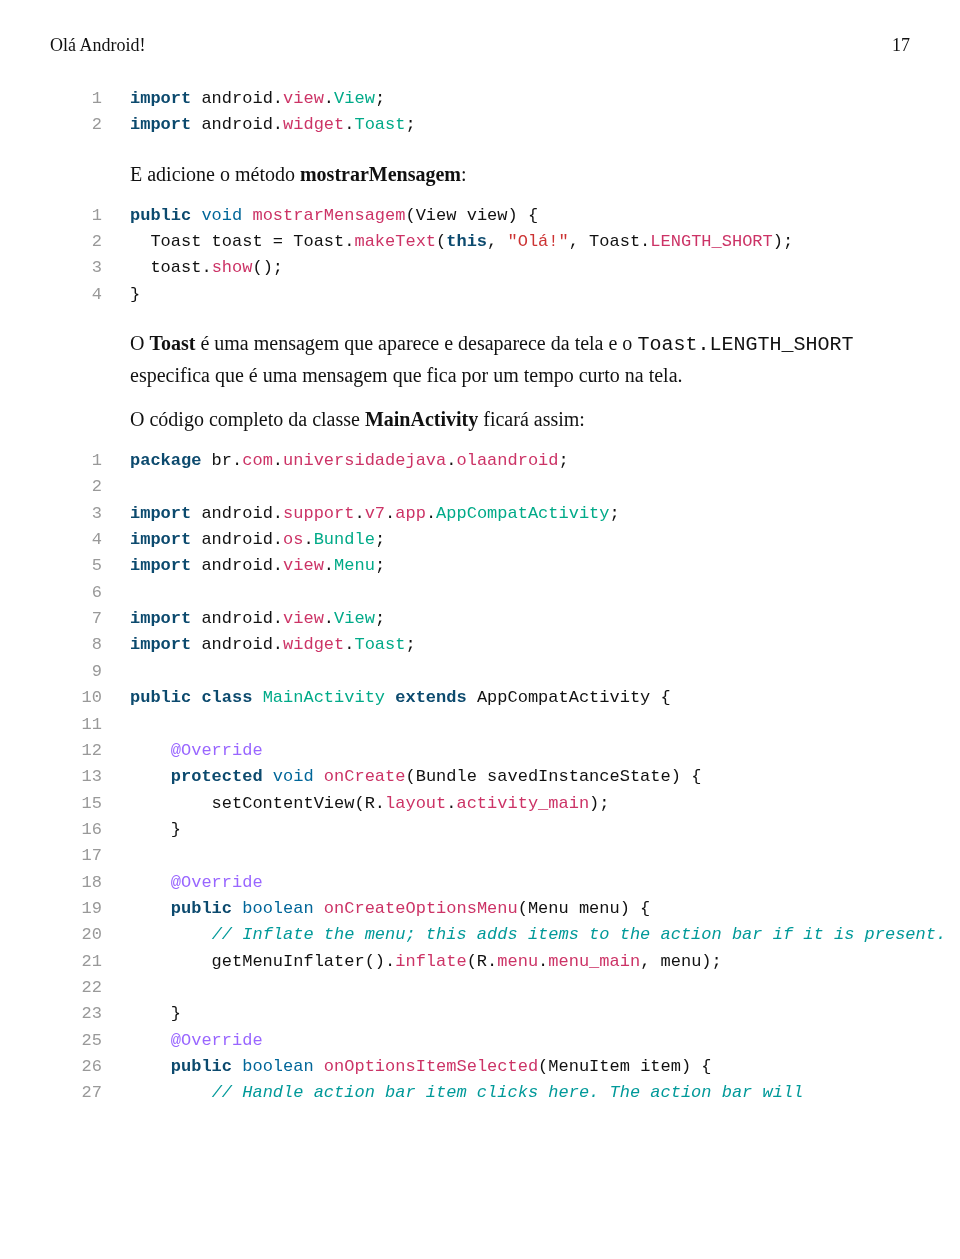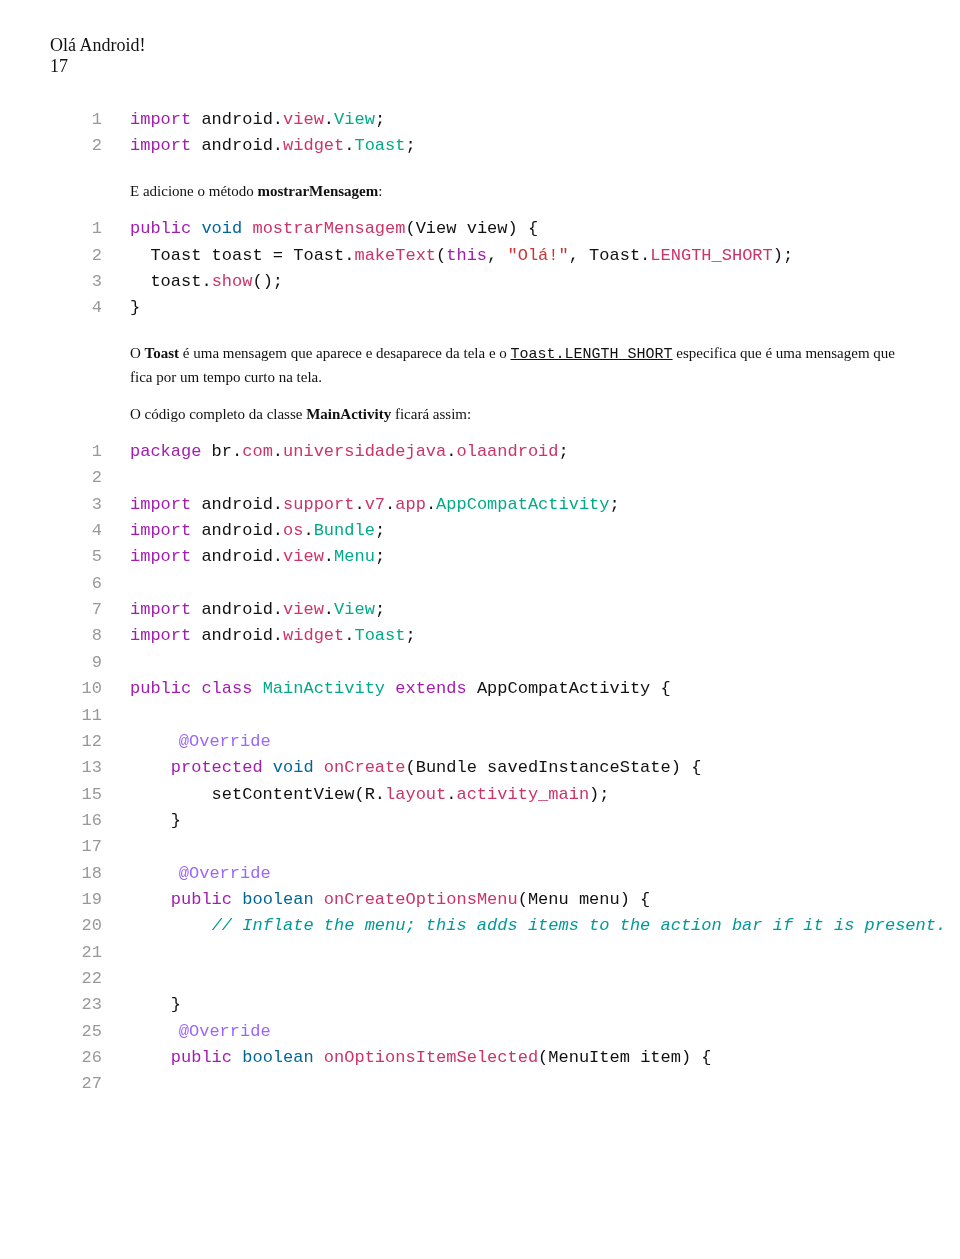--- a/index.html
+++ b/index.html
@@ -5,34 +5,34 @@
   body{
     font-family:Georgia,'Times New Roman',serif;
     font-size:18px;
     color:#111;
     margin:0;
     padding:35px 50px;
     background:#fff;
     width:960px;
     box-sizing:border-box;
   }
-  .header{display:flex;justify-content:space-between;margin-bottom:30px;font-size:18px;flex-direction:column;}
+  .header{display:flex;justify-content:space-between;margin-bottom:30px;font-size:18px;}
   .code-block{margin:10px 0 20px 0;}
   .code-line{display:flex;align-items:baseline;line-height:1.55;}
   .ln{width:52px;text-align:right;padding-right:28px;color:#999;font-family:'Courier New',monospace;font-size:17px;flex-shrink:0;}
   .code{font-family:'Courier New',monospace;font-size:17px;white-space:pre;}
-  .kw{color:#a21caf;font-weight:normal;}
+  .kw{color:#0c4a6e;font-weight:bold;}
   .type{color:#006699;font-weight:normal;}
   .cls{color:#00AA88;}
   .method{color:#CC3366;}
   .str{color:#CC3333;}
-  .ann{color:#9966FF;margin-left:8px;}
+  .ann{color:#9966FF;}
   .cmt{color:#009999;font-style:italic;}
-  .prose{font-size:15px;line-height:1.5;margin:14px 0 14px 80px;}
-  .prose .mono{font-family:'Courier New',monospace;text-decoration:underline;}
+  .prose{font-size:20px;line-height:1.5;margin:14px 0 14px 80px;}
+  .prose .mono{font-family:'Courier New',monospace;}
   .prose strong{font-weight:bold;}
 </style>
 </head>
 <body>
 
 <div class="header">
   <span>Olá Android!</span>
   <span>17</span>
 </div>
 
@@ -149,33 +149,34 @@
     <div class="code-line">
       <span class="ln">19</span>
       <span class="code"><span>    </span><span class="kw">public</span><span> </span><span class="type">boolean</span><span> </span><span class="method">onCreateOptionsMenu</span><span>(Menu menu) {</span></span>
     </div>
     <div class="code-line">
       <span class="ln">20</span>
       <span class="code"><span>        </span><span class="cmt">// Inflate the menu; this adds items to the action bar if it is present.</span></span>
     </div>
     <div class="code-line">
       <span class="ln">21</span>
+      <span class="code"><span>        getMenuInflater().</span><span class="method">inflate</span><span>(R.</span><span class="method">menu</span><span>.</span><span class="method">menu_main</span><span>, menu);</span></span>
     </div>
     <div class="code-line">
       <span class="ln">22</span>
     </div>
     <div class="code-line">
       <span class="ln">23</span>
       <span class="code"><span>    }</span></span>
     </div>
     <div class="code-line">
       <span class="ln">25</span>
       <span class="code"><span>    </span><span class="ann">@Override</span></span>
     </div>
     <div class="code-line">
       <span class="ln">26</span>
       <span class="code"><span>    </span><span class="kw">public</span><span> </span><span class="type">boolean</span><span> </span><span class="method">onOptionsItemSelected</span><span>(MenuItem item) {</span></span>
     </div>
     <div class="code-line">
       <span class="ln">27</span>
-      <span class="code"><span>        </span></span>
+      <span class="code"><span>        </span><span class="cmt">// Handle action bar item clicks here. The action bar will</span></span>
     </div>
   </div>
 
 </body></html>

